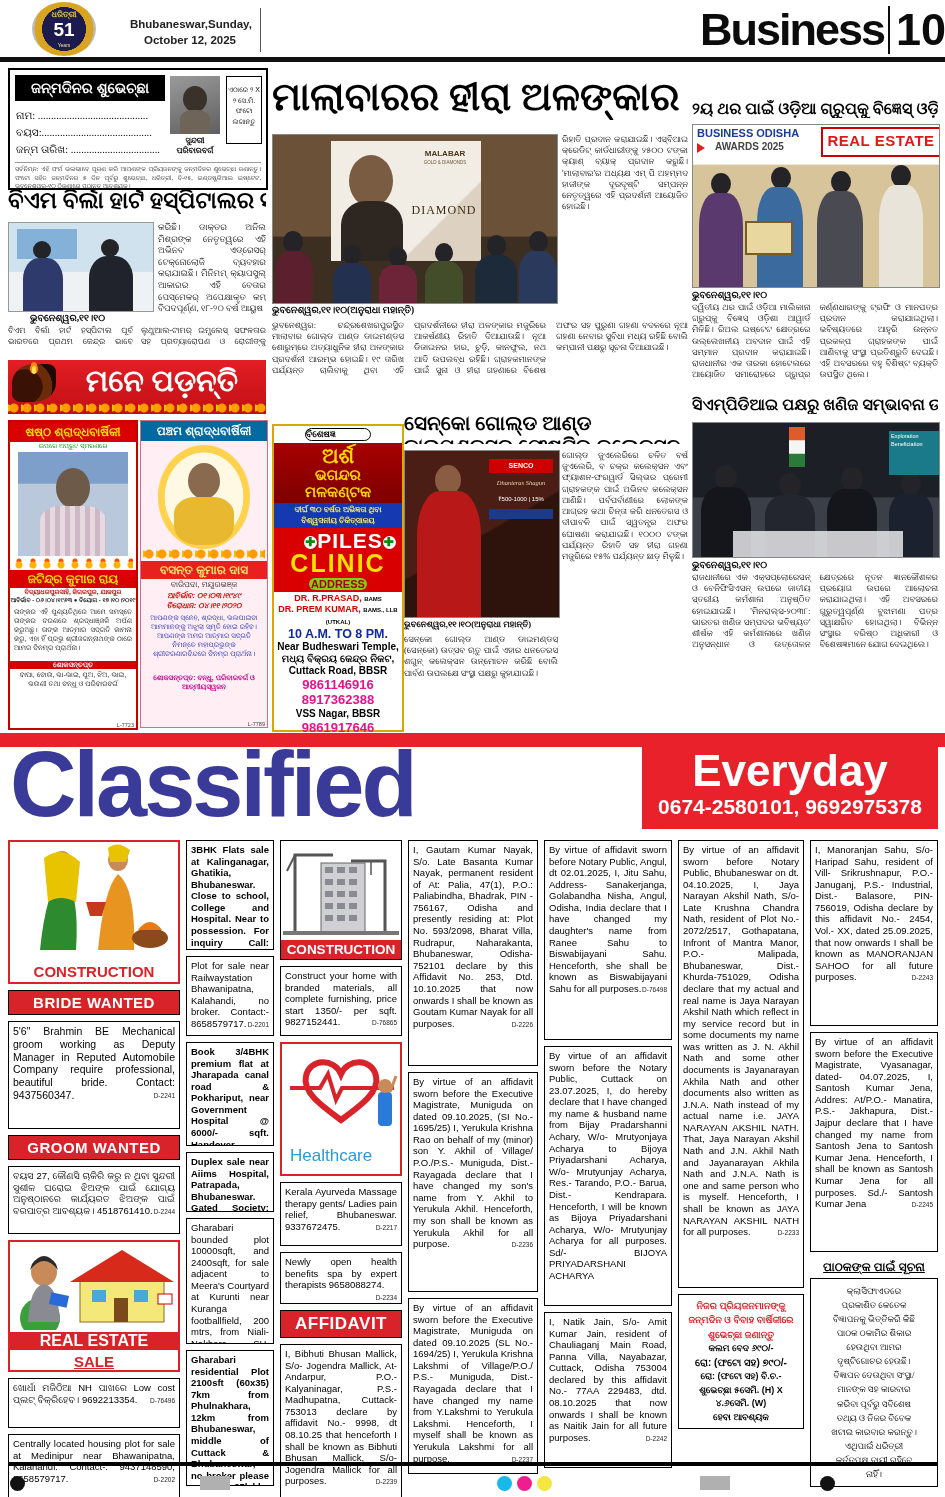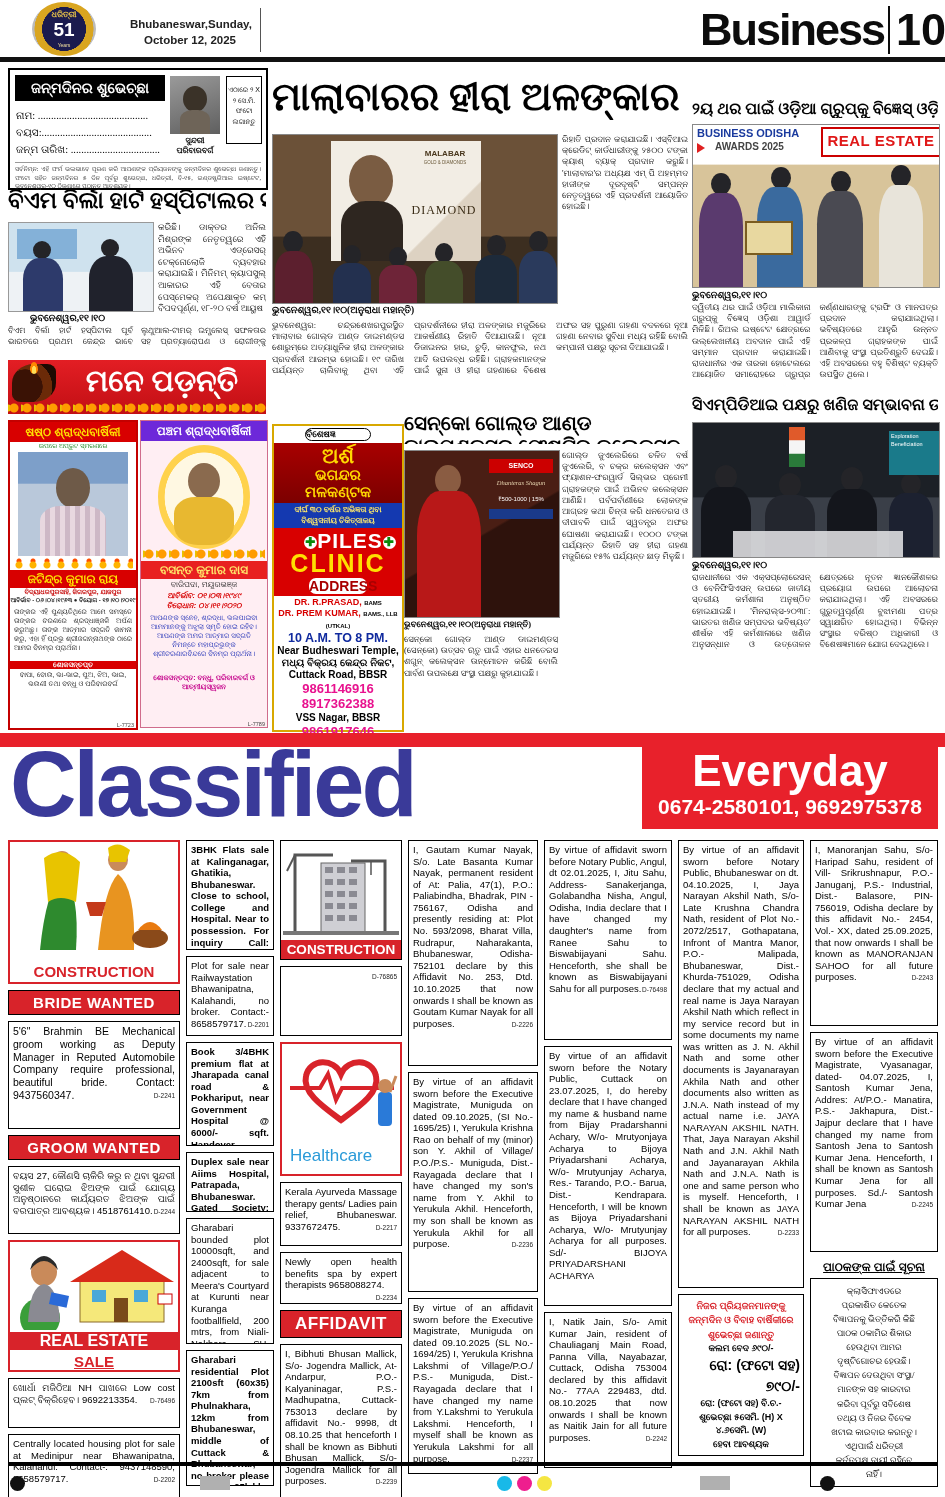--- a/index.html
+++ b/index.html
@@ -96,21 +96,21 @@
     <div style="background:#d80000;color:#ffe000;font-weight:bold;font-size:12px;text-align:center;padding:2px 16px;">ଜଟିନ୍ଦ୍ର କୁମାର ରାୟ</div>
     <div style="color:#c40000;font-size:6.5px;text-align:center;font-weight:bold;">ବିଦ୍ୟାଧରପୁରସାହି, ଜିଗରପୁର, ଯାଜପୁର</div>
     <div style="font-size:6px;text-align:center;font-weight:bold;color:#222;padding:1px 0;">ଆବିର୍ଭାବ - ୦୬।୦୪।୧୯୬୩  ● ବିୟୋଗ - ୧୭।୧୦।୨୦୧୯</div>
     <div class="odia-sm" style="padding:2px 4px;text-align:justify;color:#111;height:52px;overflow:hidden;">ତାଙ୍କର ଏହି ପୁଣ୍ୟତିଥିରେ ଆମେ ସମସ୍ତେ ତାଙ୍କର ଚରଣରେ ଶ୍ରଦ୍ଧାଞ୍ଜଳି ଅର୍ପଣ କରୁଅଛୁ। ତାଙ୍କ ଆତ୍ମାର ସଦ୍‌ଗତି କାମନା କରୁ, ଏହା ହିଁ ପ୍ରଭୁ ଶ୍ରୀଜଗନ୍ନାଥଙ୍କ ଠାରେ ଆମର ବିନମ୍ର ପ୍ରାର୍ଥନା।</div>
     <div style="background:#d80000;color:#fff;font-weight:bold;font-size:7px;text-align:center;">ଶୋକସନ୍ତପ୍ତ</div>
     <div class="odia-sm" style="padding:1px 3px;text-align:center;color:#111;">ବାପା, ବୋଉ, ଭା-ଭାଇ, ପୁଅ, ଝିଅ, ଭାଇ, ଭଉଣୀ ତଥା ବନ୍ଧୁ ଓ ପରିବାରବର୍ଗ</div>
     <div style="position:absolute;right:2px;bottom:0;font-size:5.5px;color:#444;">L-7723</div>
   </div>
 
   <div class="abs" style="left:140px;top:420px;width:126px;height:306px;border:1.5px solid #d06c8c;background:#ffeef3;">
-    <div style="background:#6d28d9;color:#fff;font-weight:bold;font-size:12px;text-align:center;padding:3px 0;">ପଞ୍ଚମ ଶ୍ରାଦ୍ଧବାର୍ଷିକୀ</div>
+    <div style="background:#0369a1;color:#fff;font-weight:bold;font-size:12px;text-align:center;padding:3px 0;">ପଞ୍ଚମ ଶ୍ରାଦ୍ଧବାର୍ଷିକୀ</div>
     <div style="position:relative;width:92px;height:104px;margin:4px auto 0;background:radial-gradient(ellipse,#fff8e2 0 60%,#ffd24d 61% 72%,#e8a40b 73%);border-radius:50%;">
       <div class="head" style="left:30px;top:18px;width:32px;height:36px;background:#8a6a4e;"></div>
       <div class="abs" style="left:16px;top:52px;width:60px;height:48px;background:#e8b830;border-radius:35% 35% 40% 40%;"></div>
     </div>
     <div class="flowers" style="height:12px;margin:0 2px;"></div>
     <div style="background:#e82020;color:#ffe86a;font-weight:bold;font-size:12px;text-align:center;padding:2px 0;">ବସନ୍ତ କୁମାର ଦାସ</div>
     <div style="font-size:8px;text-align:center;color:#222;padding:1px 0;">ବାରିପଦା, ମୟୂରଭଞ୍ଜ</div>
     <div style="font-size:7.5px;text-align:center;color:#d80000;font-weight:bold;font-style:italic;">ଆବିର୍ଭାବ: ୦୧।୦୩।୧୯୪୯</div>
     <div style="font-size:7.5px;text-align:center;color:#d80000;font-weight:bold;font-style:italic;">ତିରୋଧାନ: ୦୪।୧୧।୨୦୨୦</div>
     <div class="odia-sm" style="padding:2px 4px;text-align:center;color:#1a2bb5;height:58px;overflow:hidden;">ଆପଣଙ୍କ ସ୍ନେହ, ଶ୍ରଦ୍ଧା, ଭଲପାଇବା ଆମମାନଙ୍କୁ ଅଝୁଲା ସ୍ମୃତି ହୋଇ ରହିବ। ଆପଣଙ୍କ ଅମର ଆତ୍ମାର ସଦ୍‌ଗତି ନିମନ୍ତେ ମହାପ୍ରଭୁଙ୍କ ଶ୍ରୀଚରଣାରବିନ୍ଦରେ ବିନମ୍ର ପ୍ରାର୍ଥନା।</div>
@@ -150,21 +150,21 @@
       <div style="color:#ffd900;font-weight:bold;font-size:21px;line-height:1.05;">ଅର୍ଶ</div>
       <div style="color:#ffd900;font-weight:bold;font-size:15px;line-height:1.1;">ଭଗନ୍ଦର</div>
       <div style="color:#ffd900;font-weight:bold;font-size:15px;line-height:1.1;">ମଳକଣ୍ଟକ</div>
     </div>
     <div style="background:#1439b0;color:#ffe96a;font-size:7.8px;font-weight:bold;text-align:center;padding:2px 2px;line-height:1.35;">ଦୀର୍ଘ ୩୦ ବର୍ଷର ଅଭିଜ୍ଞତା ଥିବା ବିଶ୍ୱସନୀୟ ଚିକିତ୍ସାଳୟ</div>
     <div style="background:#d80000;text-align:center;padding:2px 0 1px;">
       <div style="color:#fff;font-weight:bold;font-size:21px;letter-spacing:1px;line-height:1;padding-left:24px;">
         <span style="display:inline-block;width:13px;height:13px;background:#fff;border-radius:50%;color:#0a8a0a;font-size:12px;line-height:13px;vertical-align:2px;">✚</span><span>PILES</span><span style="display:inline-block;width:13px;height:13px;background:#fff;border-radius:50%;color:#0a8a0a;font-size:12px;line-height:13px;vertical-align:2px;">✚</span>
       </div>
       <div style="color:#ffe000;font-weight:bold;font-size:25px;letter-spacing:2px;line-height:1;">CLINIC</div>
-      <div style="margin:2px auto 1px;width:58px;background:#ffffff;color:#a80000;border-radius:7px;font-weight:bold;font-size:14px;">ADDRESS</div>
+      <div style="margin:2px auto 1px;width:58px;background:#84cc16;color:#a80000;border-radius:7px;font-weight:bold;font-size:11px;">ADDRESS</div>
     </div>
     <div style="text-align:center;font-size:9px;color:#d80000;font-weight:bold;line-height:1.25;padding-top:1px;">
       <span>DR. R.PRASAD,</span> <span style="font-size:6px;color:#000;">BAMS</span><br>
       <span>DR. PREM KUMAR,</span> <span style="font-size:6px;color:#000;">BAMS., LLB (UTKAL)</span>
     </div>
     <div style="text-align:center;color:#102a9e;font-weight:bold;font-size:12.5px;">10 A.M. TO 8 PM.</div>
     <div style="text-align:center;font-weight:bold;font-size:10px;line-height:1.2;color:#000;">
       <div>Near Budheswari Temple,</div>
       <div>ମଧ୍ୟ ବିକ୍ରୟ କେନ୍ଦ୍ର ନିକଟ,</div>
       <div>Cuttack Road, BBSR</div>
@@ -302,21 +302,21 @@
             <rect x="68" y="74" width="8" height="6"></rect>
         </g>
         <path d="M14 92 L14 14 L52 14" stroke="#555" stroke-width="3" fill="none"></path>
         <path d="M14 14 L6 30" stroke="#555" stroke-width="2" fill="none"></path>
         <path d="M104 92 L104 20 L70 20" stroke="#555" stroke-width="3" fill="none"></path>
         <line x1="90" y1="20" x2="90" y2="34" stroke="#555" stroke-width="1.5"></line>
         <rect x="2" y="90" width="116" height="4" fill="#777"></rect>
       </svg>
       <div style="position:absolute;left:0;bottom:0;width:100%;background:#d8232a;color:#fff;font-weight:bold;font-size:13.5px;text-align:center;padding:2px 0;">CONSTRUCTION</div>
     </div>
-    <div class="cad" style="height:62px;"><span class="dnum">D-76865</span></div>
+    <div class="cad" style="height:62px;"><span>Construct your home with branded materials, all complete furnishing, price start 1350/- per sqft. 9827152441.</span><span class="dnum">D-76865</span></div>
     <div class="imgbox" style="height:130px;">
       <svg width="118" height="104" viewBox="0 0 118 104">
         <path d="M59 30 C52 14 28 14 24 32 C20 48 40 62 59 76 C78 62 98 48 94 32 C90 14 66 14 59 30 Z" fill="none" stroke="#d8232a" stroke-width="6"></path>
         <polyline points="8,44 38,44 46,30 54,56 60,44 112,44" fill="none" stroke="#d8232a" stroke-width="4"></polyline>
         <rect x="96" y="48" width="14" height="34" rx="4" fill="#2a7ad8"></rect>
         <circle cx="103" cy="42" r="7" fill="#c98a5a"></circle>
         <line x1="108" y1="48" x2="114" y2="32" stroke="#c98a5a" stroke-width="3"></line>
       </svg>
       <div style="position:absolute;left:8px;bottom:8px;color:#2a9ad8;font-size:17px;">Healthcare</div>
     </div>
@@ -338,21 +338,21 @@
     <div class="cad" style="height:148px;"><span>I, Natik Jain, S/o- Amit Kumar Jain, resident of Chauliaganj Main Road, Panna Villa, Nayabazar, Cuttack, Odisha 753004 declared by this affidavit No.- 77AA 229483, dtd. 08.10.2025 that now onwards I shall be known as Naitik Jain for all future purposes.</span><span class="dnum">D-2242</span></div>
   </div>
 
   <div class="abs" style="left:678px;top:840px;width:126px;">
     <div class="cad" style="height:440px;"><span>By virtue of an affidavit sworn before Notary Public, Bhubaneswar on dt. 04.10.2025, I, Jaya Narayan Akshil Nath, S/o- Late Krushna Chandra Nath, resident of Plot No.- 2072/2517, Gothapatana, Infront of Mantra Manor, P.O.- Malipada, Bhubaneswar, Dist.- Khurda-751029, Odisha declare that my actual and real name is Jaya Narayan Akshil Nath which reflect in my service record but in some documents my name was written as J. N. Akhil Nath and some other documents is Jayanarayan Akhila Nath and other documents also written as J.N.A. Nath instead of my actual name i.e. JAYA NARAYAN AKSHIL NATH. That, Jaya Narayan Akshil Nath and J.N. Akhil Nath and Jayanarayan Akhila Nath and J.N.A. Nath is one and same person who is myself. Henceforth, I shall be known as JAYA NARAYAN AKSHIL NATH for all purposes.</span><span class="dnum">D-2233</span></div>
     <div style="border:1px solid #000;padding:4px 3px;text-align:center;line-height:1.5;background:#fff;">
       <div style="color:#d8232a;font-weight:bold;font-size:9.5px;">ନିଜର ପ୍ରିୟଜନମାନଙ୍କୁ</div>
       <div style="color:#d8232a;font-weight:bold;font-size:9.5px;">ଜନ୍ମଦିନ ଓ ବିବାହ ବାର୍ଷିକୀରେ</div>
       <div style="color:#d8232a;font-weight:bold;font-size:9.5px;">ଶୁଭେଚ୍ଛା ଜଣାନ୍ତୁ</div>
       <div style="font-size:9px;font-weight:bold;">କଲମ ବେଦ ୬୯୦/-</div>
-      <div style="font-size:14px;font-weight:bold;text-align:right;">ରୋ: (ଫଟୋ ସହ) ୭୯୦/-</div>
+      <div style="font-size:10px;font-weight:bold;">ରୋ: (ଫଟୋ ସହ) ୭୯୦/-</div>
       <div style="font-size:9px;font-weight:bold;">ରୋ: (ଫଟୋ ସହ) ବି.ଚ.-</div>
       <div style="font-size:9px;font-weight:bold;">ଶୁଭେଚ୍ଛା ୫ସେମି. (H) X</div>
       <div style="font-size:9px;font-weight:bold;">୪.୬ସେମି. (W)</div>
       <div style="font-size:9px;font-weight:bold;">ହେବା ଆବଶ୍ୟକ</div>
     </div>
   </div>
 
   <div class="abs" style="left:810px;top:840px;width:128px;">
     <div class="cad" style="height:178px;"><span>I, Manoranjan Sahu, S/o- Haripad Sahu, resident of Vill- Srikrushnapur, P.O.- Januganj, P.S.- Industrial, Dist.- Balasore, PIN- 756019, Odisha declare by this affidavit No.- 2454, Vol.- XX, dated 25.09.2025, that now onwards I shall be known as MANORANJAN SAHOO for all future purposes.</span><span class="dnum">D-2243</span></div>
     <div class="cad" style="height:212px;"><span>By virtue of an affidavit sworn before the Executive Magistrate, Vyasanagar, dated- 04.07.2025, I, Santosh Kumar Jena, Addres: At/P.O.- Manatira, P.S.- Jakhapura, Dist.- Jajpur declare that I have changed my name from Santosh Jena to Santosh Kumar Jena. Henceforth, I shall be known as Santosh Kumar Jena for all purposes. Sd./- Santosh Kumar Jena</span><span class="dnum">D-2245</span></div>

